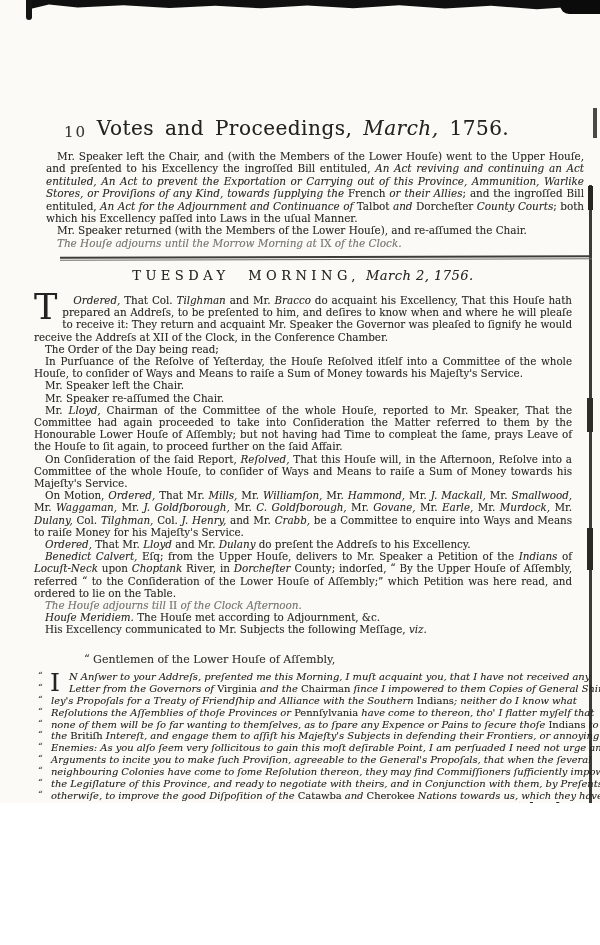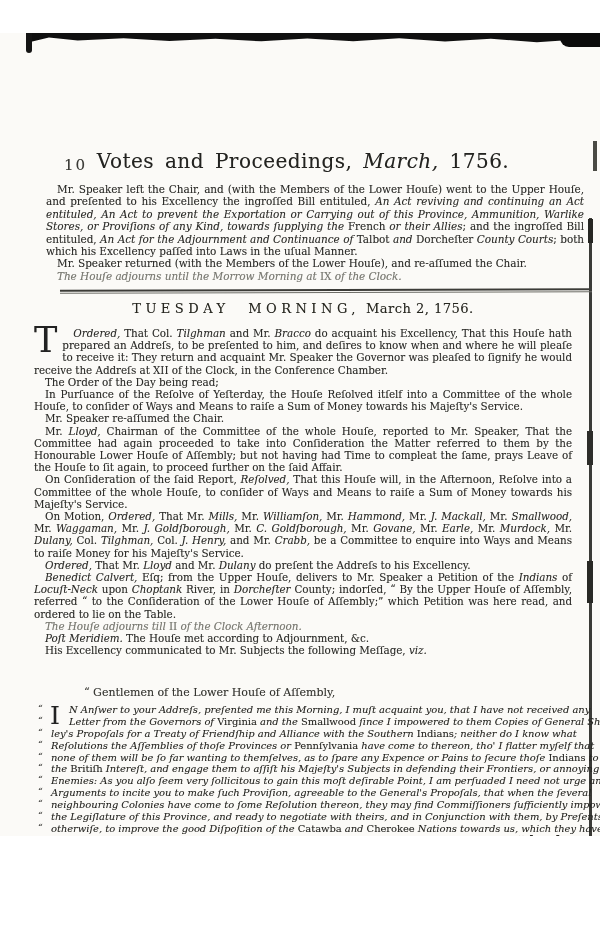--- a/index.html
+++ b/index.html
@@ -1,21 +1,21 @@
 <!DOCTYPE html>
 <html style="--paper: #fbfaf7; --ink: #2b2b28; --faded: #7a7a72; --artifact: #101010;"><head>
 <meta charset="utf-8">
 <style>
   :root{
     --paper:#fbfaf7; --ink:#2b2b28; --faded:#7a7a72; --artifact:#101010;
   }
   *{box-sizing:border-box; margin:0; padding:0;}
   body{width:600px; height:945px; font-family:"DejaVu Serif", serif; background:#fff;}
   .page{position:relative; width:600px; height:803px; background:var(--paper); overflow:hidden;
-        color:var(--ink); text-shadow:0.2px 0.2px 0 rgba(40,40,35,.3);margin-top:33px;}
+        color:var(--ink); text-shadow:0.2px 0.2px 0 rgba(40,40,35,.3);}
   p{margin:0;}
   .it{font-style:italic;}
   .ro{font-style:normal;}
   .just{text-align:justify;}
   .ind{text-indent:11px;}
   .faded{color:var(--faded);}
 
   
   .header-row{position:absolute; left:34px; top:116px; width:538px; height:30px;}
   .pagenum{position:absolute; left:30px; top:7px; font-size:15px; letter-spacing:2px; color:#3a3a36;}
@@ -24,21 +24,21 @@
   
   .mon{position:absolute; left:46px; top:150px; width:538px; font-size:10.4px; line-height:12.4px;}
 
   
   .rule{position:absolute; left:60px; top:256px; width:532px; height:4px;
         border-top:2px solid #3c3c38; border-bottom:1px solid #6e6e68; transform:rotate(-0.15deg);}
 
   
   .session-head{position:absolute; left:34px; top:268px; width:538px; text-align:center; font-size:13px; color:#26261f;}
   .session-head .caps{letter-spacing:4.5px; word-spacing:10px;}
-  .session-head .date{letter-spacing:.5px; margin-left:6px;}
+  .session-head .date{font-style:italic; letter-spacing:.5px; margin-left:6px;}
 
   
   .tue{position:absolute; left:34px; top:294px; width:538px; font-size:10.3px; line-height:12.2px;}
   .dropcap{font-style:normal; color:#222;}
   .dropcap.t{float:left; font-size:35px; line-height:24px; height:24px; margin:1px 5px 0 0;}
 
   
   .msg-head{position:absolute; left:84px; top:653px; font-size:11px; color:#33332e;}
   .msg{position:absolute; left:51px; top:671px; width:524px; font-size:9.9px; line-height:11.9px;
        font-style:italic; color:#262622; white-space:nowrap;}
@@ -122,36 +122,37 @@
     <span class="caps">TUESDAY MORNING,</span><span class="date">March 2, 1756.</span>
   </div>
 
   <div class="tue">
     <div class="opener">
       <span class="dropcap t">T</span>
       <p class="just ind"><span class="it">Ordered,</span><span> That Col. </span><span class="it">Tilghman</span><span> and Mr. </span><span class="it">Bracco</span><span> do acquaint his Excellency, That this Houſe hath prepared an Addreſs, to be preſented to him, and deſires to know when and where he will pleaſe to receive it: They return and acquaint Mr. Speaker the Governor was pleaſed to ſignify he would receive the Addreſs at XII of the Clock, in the Conference Chamber.</span></p>
     </div>
     <p class="ind"><span>The Order of the Day being read;</span></p>
     <p class="just ind"><span>In Purſuance of the Reſolve of Yeſterday, the Houſe Reſolved itſelf into a Committee of the whole Houſe, to conſider of Ways and Means to raiſe a Sum of Money towards his Majeſty's Service.</span></p>
+    <p class="ind"><span>Mr. Speaker left the Chair.</span></p>
     <p class="ind"><span>Mr. Speaker re-aſſumed the Chair.</span></p>
     <p class="just ind"><span>Mr. </span><span class="it">Lloyd,</span><span> Chairman of the Committee of the whole Houſe, reported to Mr. Speaker, That the Committee had again proceeded to take into Conſideration the Matter referred to them by the Honourable Lower Houſe of Aſſembly; but not having had Time to compleat the ſame, prays Leave of the Houſe to ſit again, to proceed further on the ſaid Affair.</span></p>
     <p class="just ind"><span>On Conſideration of the ſaid Report, </span><span class="it">Reſolved,</span><span> That this Houſe will, in the Afternoon, Reſolve into a Committee of the whole Houſe, to conſider of Ways and Means to raiſe a Sum of Money towards his Majeſty's Service.</span></p>
     <p class="just ind"><span>On Motion, </span><span class="it">Ordered,</span><span> That Mr. </span><span class="it">Mills,</span><span> Mr. </span><span class="it">Williamſon,</span><span> Mr. </span><span class="it">Hammond,</span><span> Mr. </span><span class="it">J. Mackall,</span><span> Mr. </span><span class="it">Smallwood,</span><span> Mr. </span><span class="it">Waggaman,</span><span> Mr. </span><span class="it">J. Goldſborough,</span><span> Mr. </span><span class="it">C. Goldſborough,</span><span> Mr. </span><span class="it">Govane,</span><span> Mr. </span><span class="it">Earle,</span><span> Mr. </span><span class="it">Murdock,</span><span> Mr. </span><span class="it">Dulany,</span><span> Col. </span><span class="it">Tilghman,</span><span> Col. </span><span class="it">J. Henry,</span><span> and Mr. </span><span class="it">Crabb,</span><span> be a Committee to enquire into Ways and Means to raiſe Money for his Majeſty's Service.</span></p>
     <p class="ind"><span class="it">Ordered,</span><span> That Mr. </span><span class="it">Lloyd</span><span> and Mr. </span><span class="it">Dulany</span><span> do preſent the Addreſs to his Excellency.</span></p>
     <p class="just ind"><span class="it">Benedict Calvert,</span><span> Eſq; from the Upper Houſe, delivers to Mr. Speaker a Petition of the </span><span class="it">Indians</span><span> of </span><span class="it">Locuſt-Neck</span><span> upon </span><span class="it">Choptank</span><span> River, in </span><span class="it">Dorcheſter</span><span> County; indorſed, “ By the Upper Houſe of Aſſembly, referred “ to the Conſideration of the Lower Houſe of Aſſembly;” which Petition was here read, and ordered to lie on the Table.</span></p>
     <p class="ind faded"><span class="it">The Houſe adjourns till </span><span>II</span><span class="it"> of the Clock Afternoon.</span></p>
-    <p class="ind"><span class="it">Poſt Meridiem.</span><span>  The Houſe met according to Adjournment, &amp;c.</span></p>
+    <p class="ind"><span class="it">Houſe Meridiem.</span><span>  The Houſe met according to Adjournment, &amp;c.</span></p>
     <p class="ind"><span>His Excellency communicated to Mr. Subjects the following Meſſage, </span><span class="it">viz.</span></p>
   </div>
 
   <div class="msg-head"><span>“ Gentlemen of the Lower Houſe of Aſſembly,</span></div>
   <div class="msg">
     <span class="dropcap i">I</span>
   <div class="msg-line"><span class="qmark">“</span><span>N Anſwer to your Addreſs, preſented me this Morning, I muſt acquaint you, that I have not received any</span></div>
-      <div class="msg-line"><span class="qmark">“</span><span>Letter from the Governors of </span><span class="ro">Virginia</span><span> and the </span><span class="ro">Smallwood</span><span> ſince I impowered to them Copies of General Shir-</span></div>
+      <div class="msg-line"><span class="qmark">“</span><span>Letter from the Governors of </span><span class="ro">Virginia</span><span> and the </span><span class="ro">Chairman</span><span> ſince I impowered to them Copies of General Shir-</span></div>
       <div class="msg-line"><span class="qmark">“</span><span>ley's Propoſals for a Treaty of Friendſhip and Alliance with the Southern </span><span class="ro">Indians</span><span>; neither do I know what</span></div>
       <div class="msg-line"><span class="qmark">“</span><span>Reſolutions the Aſſemblies of thoſe Provinces or </span><span class="ro">Pennſylvania</span><span> have come to thereon, tho' I flatter myſelf that</span></div>
       <div class="msg-line"><span class="qmark">“</span><span>none of them will be ſo far wanting to themſelves, as to ſpare any Expence or Pains to ſecure thoſe </span><span class="ro">Indians</span><span> to</span></div>
       <div class="msg-line"><span class="qmark">“</span><span>the </span><span class="ro">Britiſh</span><span> Intereſt, and engage them to aſſiſt his Majeſty's Subjects in defending their Frontiers, or annoying their</span></div>
       <div class="msg-line"><span class="qmark">“</span><span>Enemies: As you alſo ſeem very ſollicitous to gain this moſt deſirable Point, I am perſuaded I need not urge any</span></div>
       <div class="msg-line"><span class="qmark">“</span><span>Arguments to incite you to make ſuch Proviſion, agreeable to the General's Propoſals, that when the ſeveral</span></div>
       <div class="msg-line"><span class="qmark">“</span><span>neighbouring Colonies have come to ſome Reſolution thereon, they may find Commiſſioners ſufficiently impowered by</span></div>
       <div class="msg-line"><span class="qmark">“</span><span>the Legiſlature of this Province, and ready to negotiate with theirs, and in Conjunction with them, by Preſents or</span></div>
       <div class="msg-line"><span class="qmark">“</span><span>otherwiſe, to improve the good Diſpoſition of the </span><span class="ro">Catawba</span><span> and </span><span class="ro">Cherokee</span><span> Nations towards us, which they have</span></div>
     </div>

